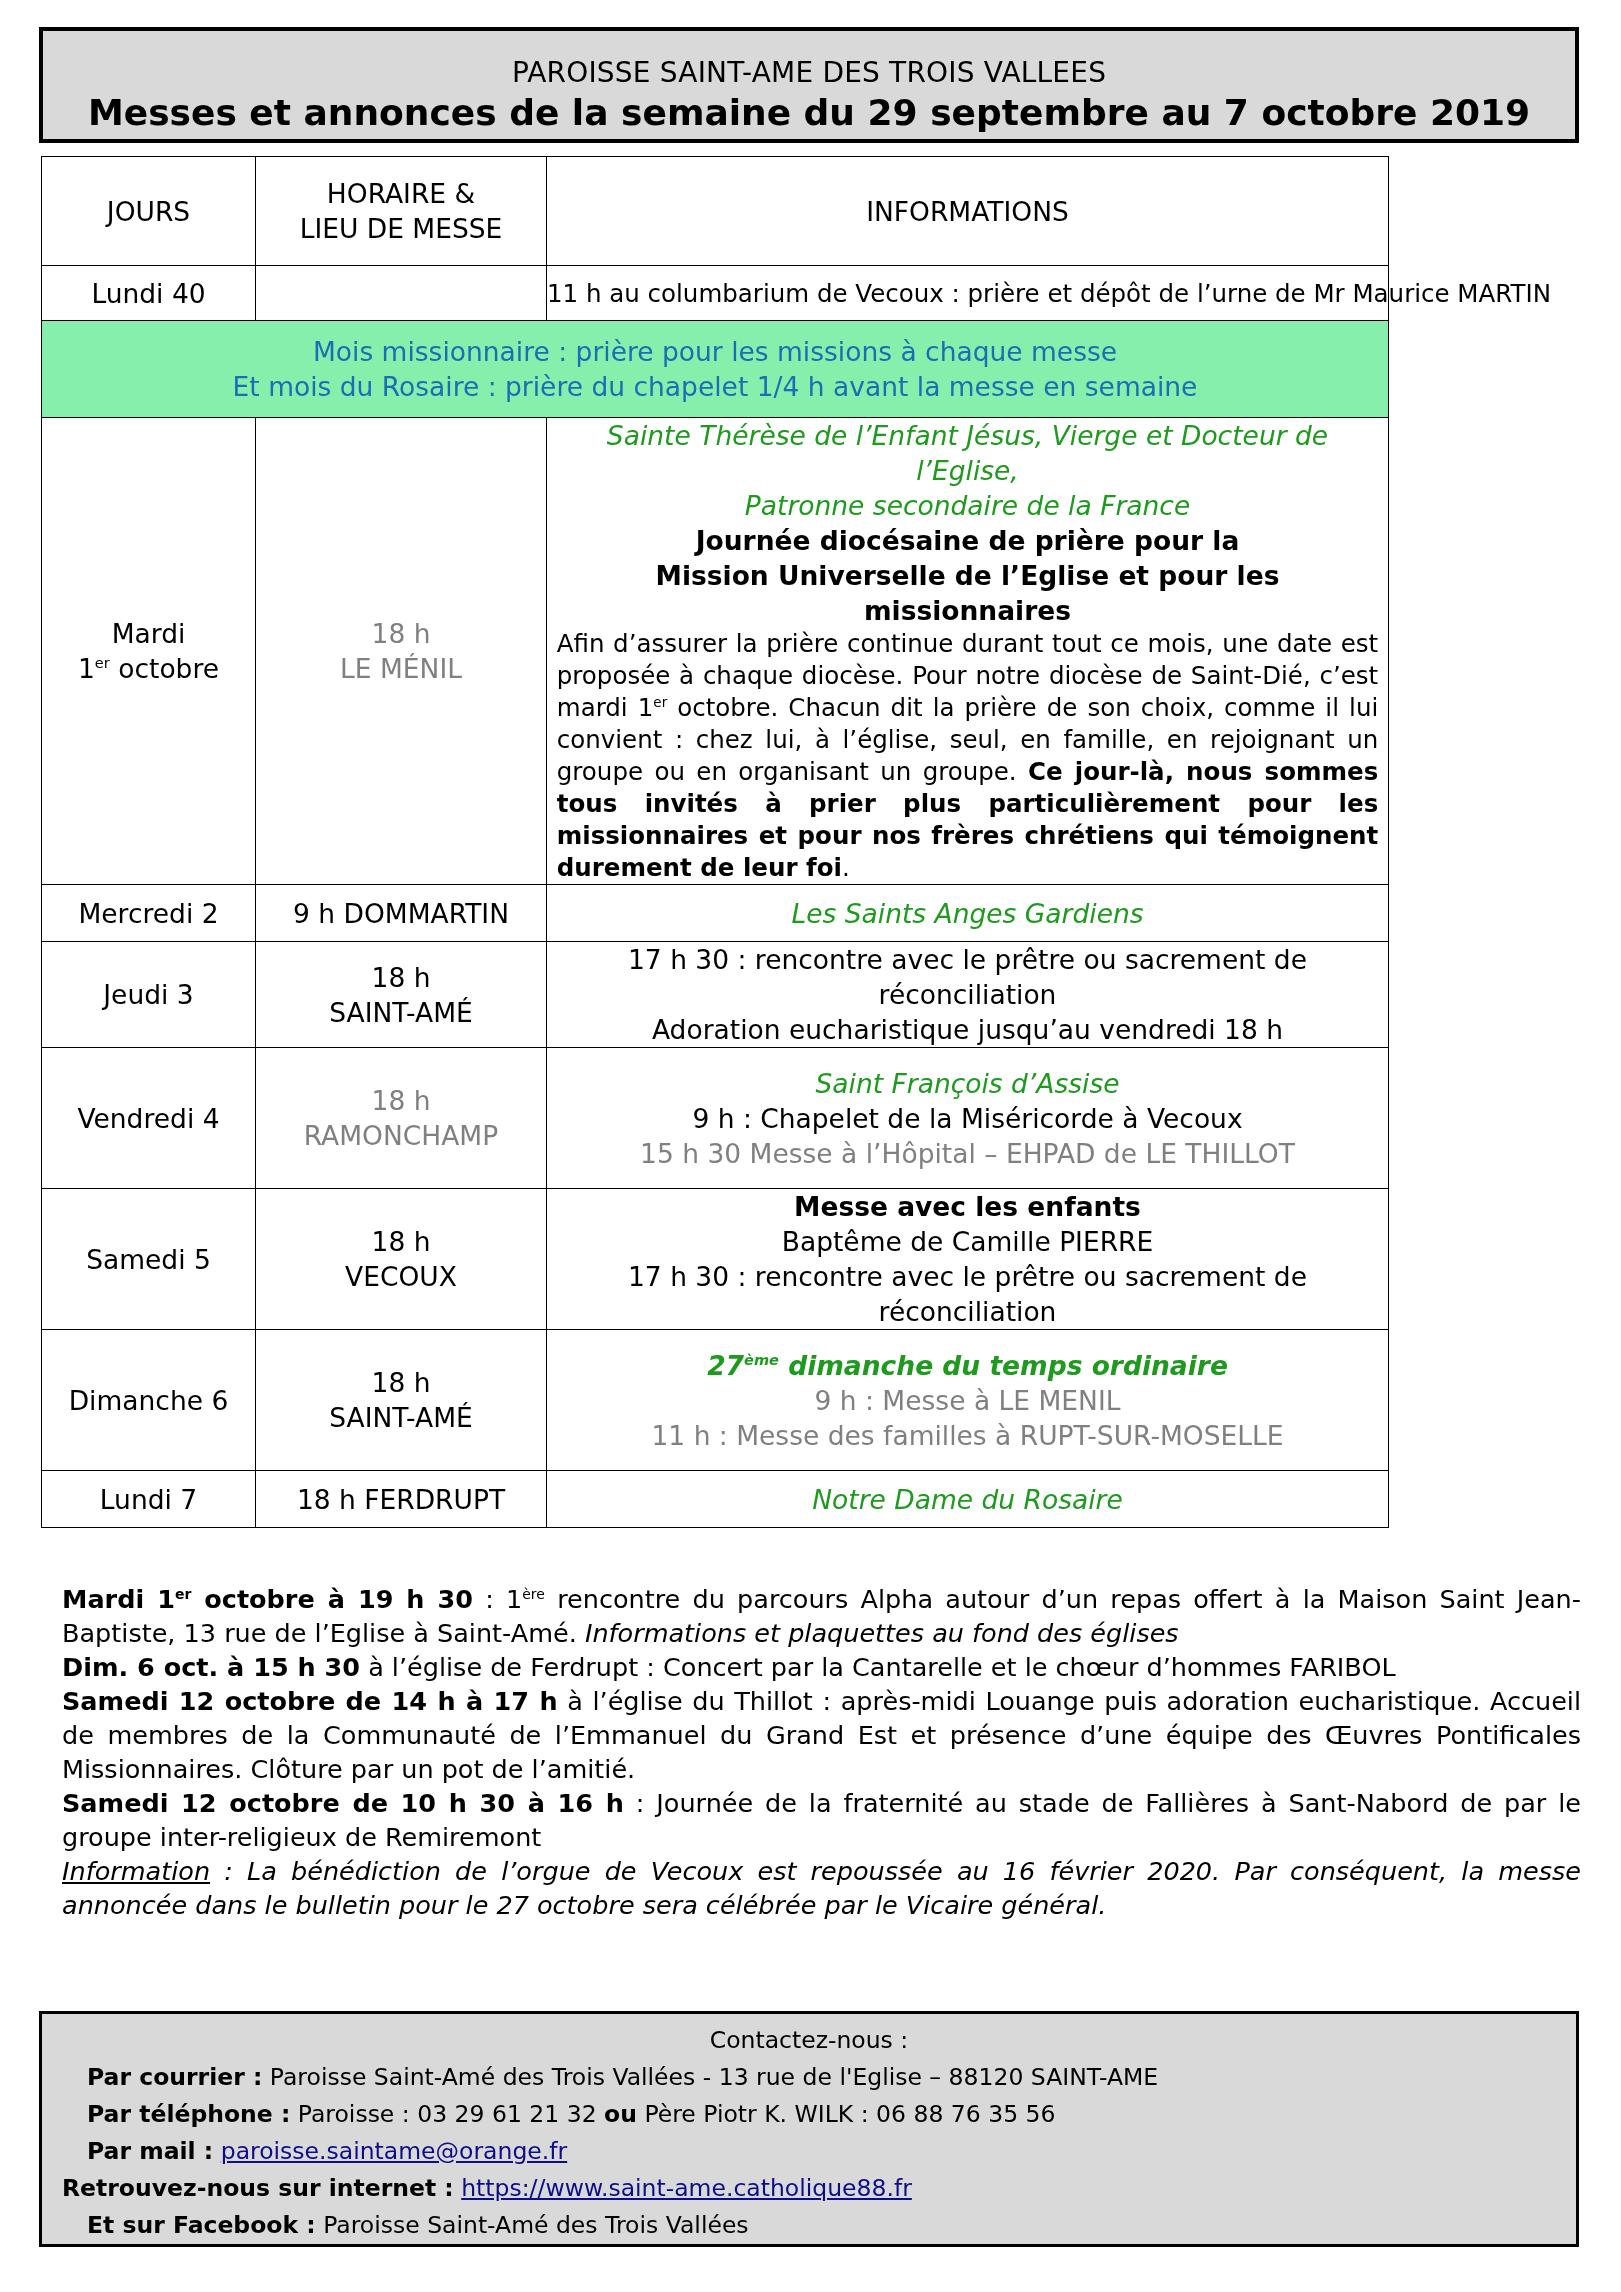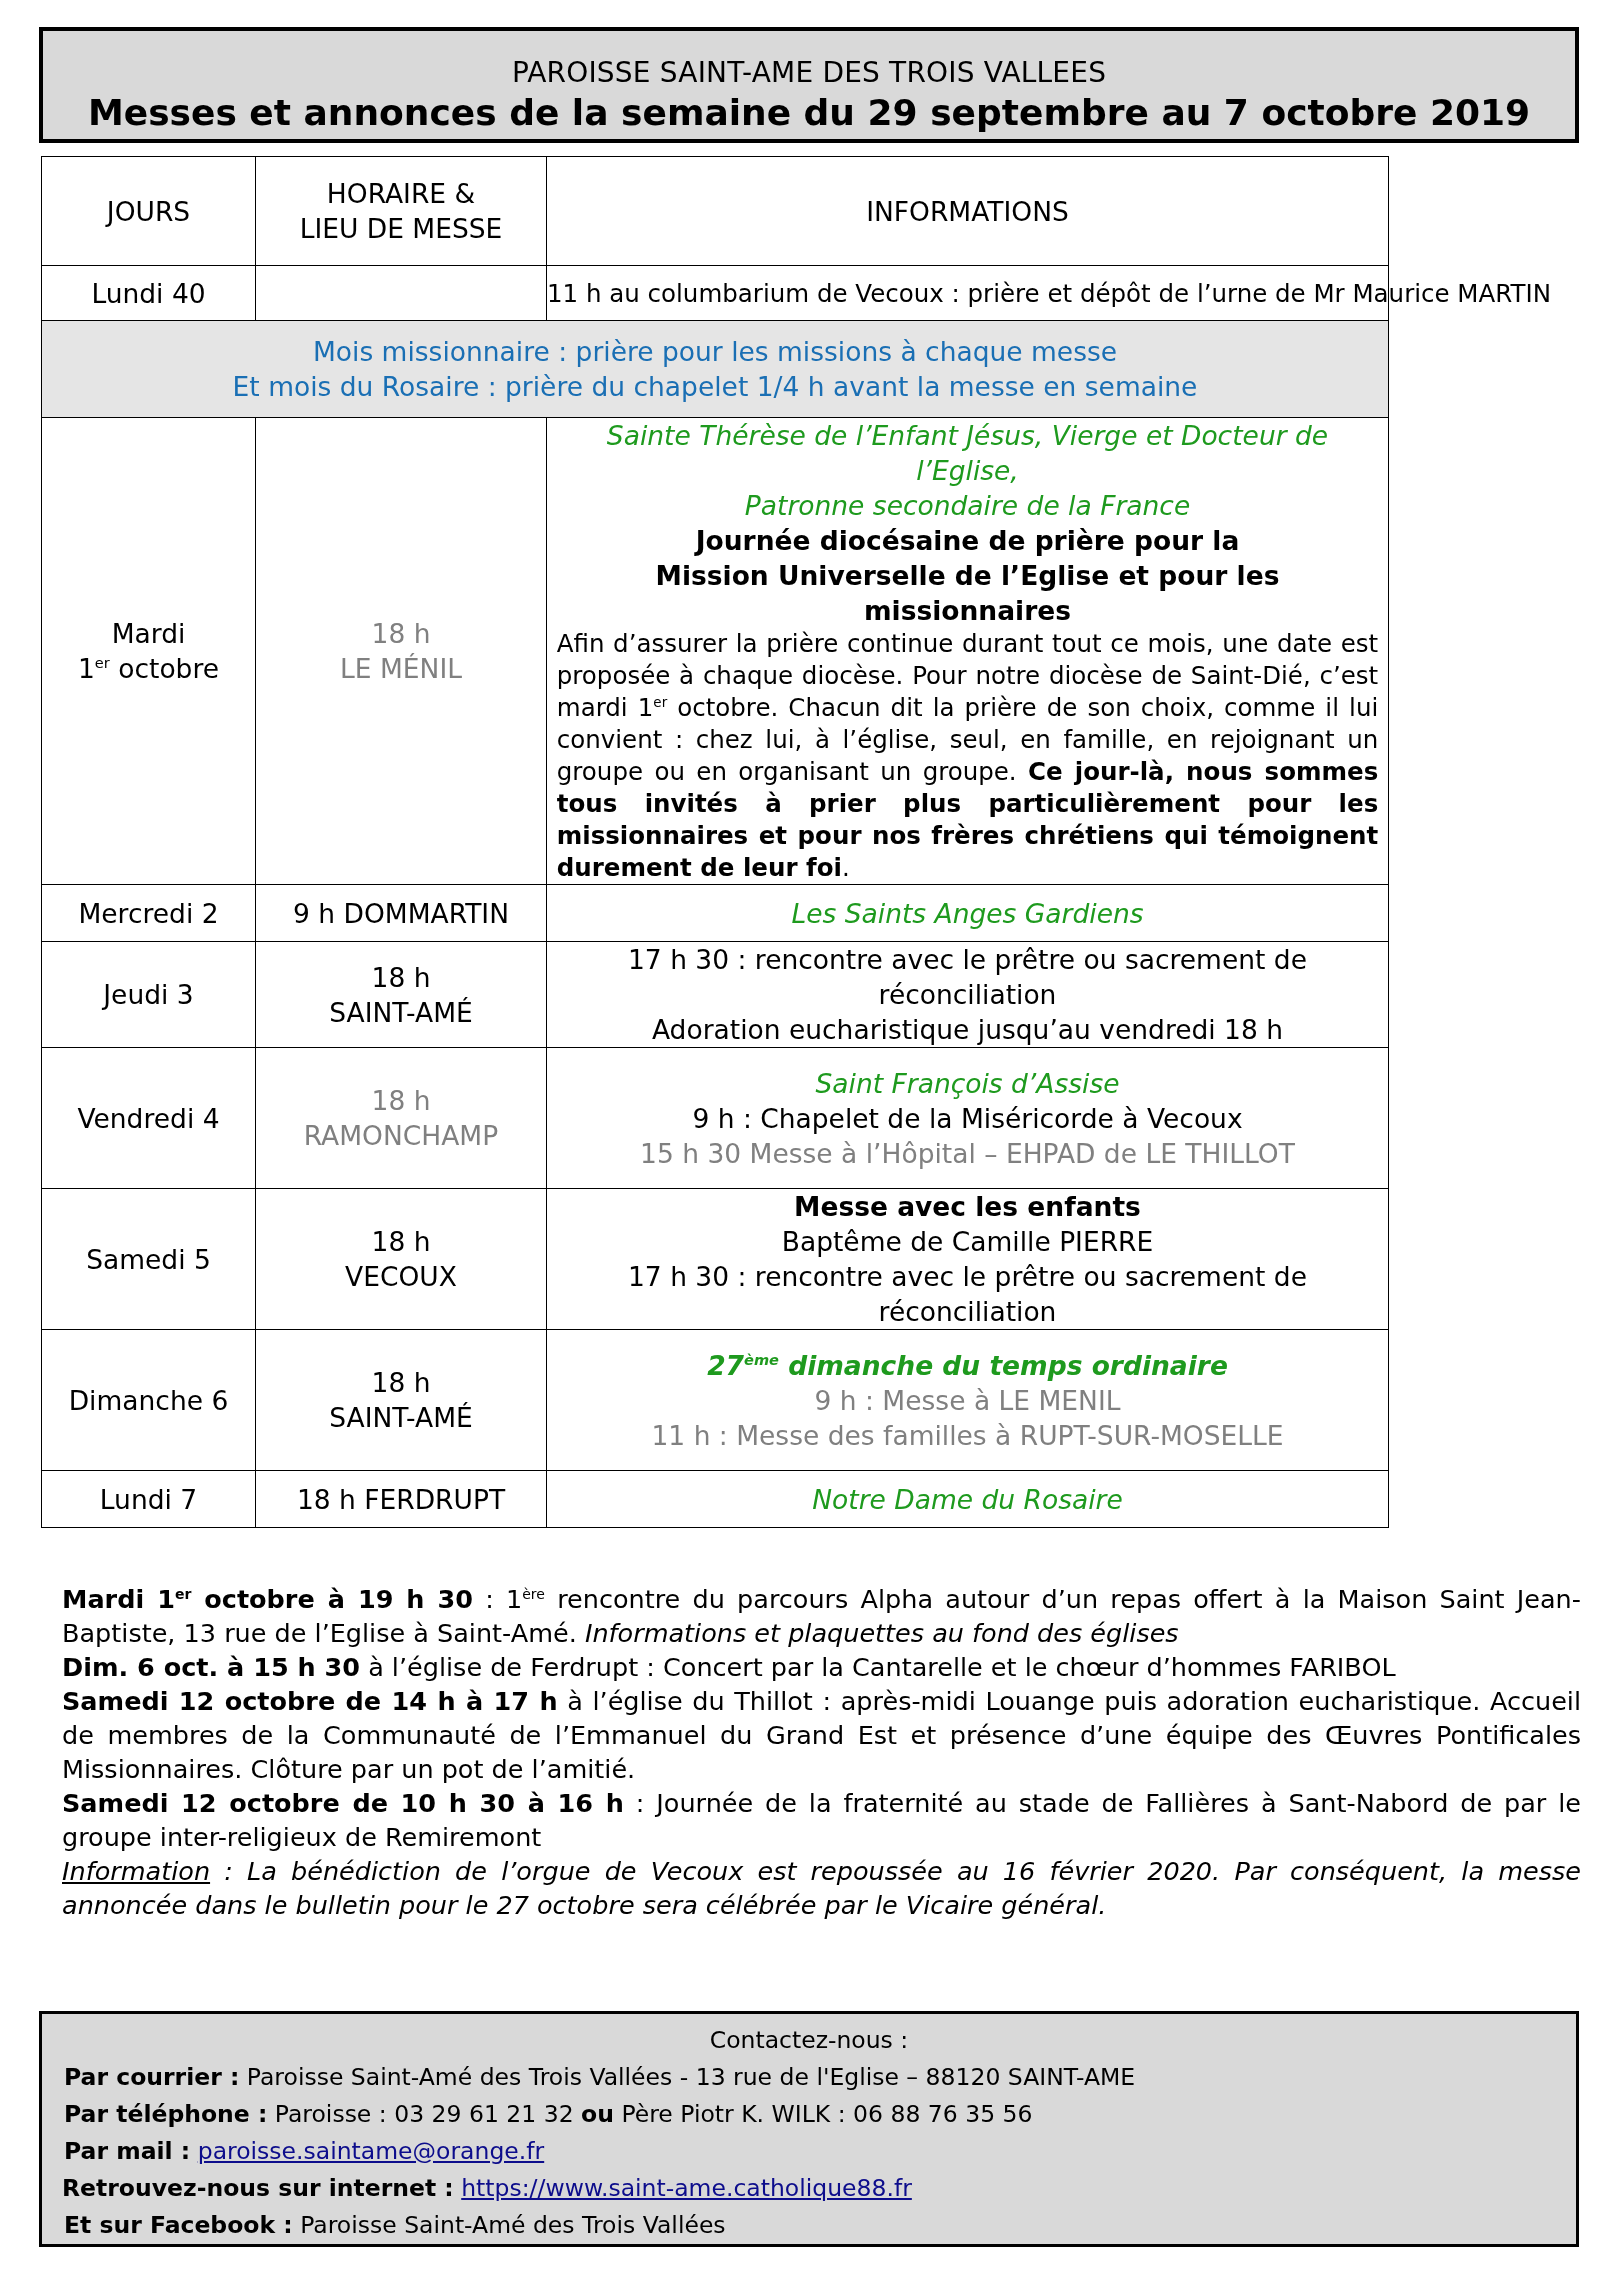--- a/index.html
+++ b/index.html
@@ -17,40 +17,40 @@
   table.sched { position: absolute; left: 41px; top: 156px; width: 1348px;
                 border-collapse: collapse; table-layout: fixed; }
   table.sched td, table.sched th { border: 1.5px solid #000; padding: 0 5.9px; text-align: center;
                 vertical-align: middle; font-size: 26.5px; line-height: 35px; font-weight: normal; }
   col.c1 { width: 214px; } col.c2 { width: 291px; } col.c3 { width: auto; }
   .thick-top td { border-top: 2.9px solid #000; }
   .bold { font-weight: bold; }
   .green { color: #1e9a1e; font-style: italic; }
   .green-b { color: #1e9a1e; font-style: italic; font-weight: bold; }
   .grey { color: #808080; }
-  .banner td { background: #e5e5e5; color: #1a6fb4; font-weight: bold; font-size: 26.5px;
+  .banner td { background: #86efac; color: #1a6fb4; font-weight: bold; font-size: 26.5px;
                border: 2.9px solid #000; line-height: 37px; }
   .para { text-align: justify; font-size: 24.5px; line-height: 32px; padding: 0 3.9px; }
   .para .b { font-weight: bold; }
   sup { font-size: 0.55em; vertical-align: super; line-height: 0; }
   .info-left { text-align: left !important; font-size: 24.5px !important; white-space: nowrap; }
 
   
   .announce { position: absolute; left: 62px; top: 1582px; width: 1519px;
               font-size: 25.5px; line-height: 34px; text-align: justify; }
   .announce p { margin: 0; }
   .announce .b { font-weight: bold; }
   .announce .i { font-style: italic; }
   .announce .u { text-decoration: underline; font-style: italic; }
 
   
   .contact { position: absolute; left: 39px; top: 2011px; width: 1534px; height: 230px;
              background: #d9d9d9; border: 3.9px solid #000; font-size: 23.5px; line-height: 37px; }
   .contact .head { text-align: center; margin-top: 7.8px; }
-  .contact .line { padding-left: 22px; white-space: nowrap; }
+  .contact .line { padding-left: 45px; white-space: nowrap; }
   .contact .lbl { font-weight: bold; }
   .contact a { color: #0d0d8c; text-decoration: underline; }
 </style>
 </head>
 <body>
 
 <div class="page">
 
   <div class="title-box">
     <div class="t1">PAROISSE SAINT-AME DES TROIS VALLEES</div>

